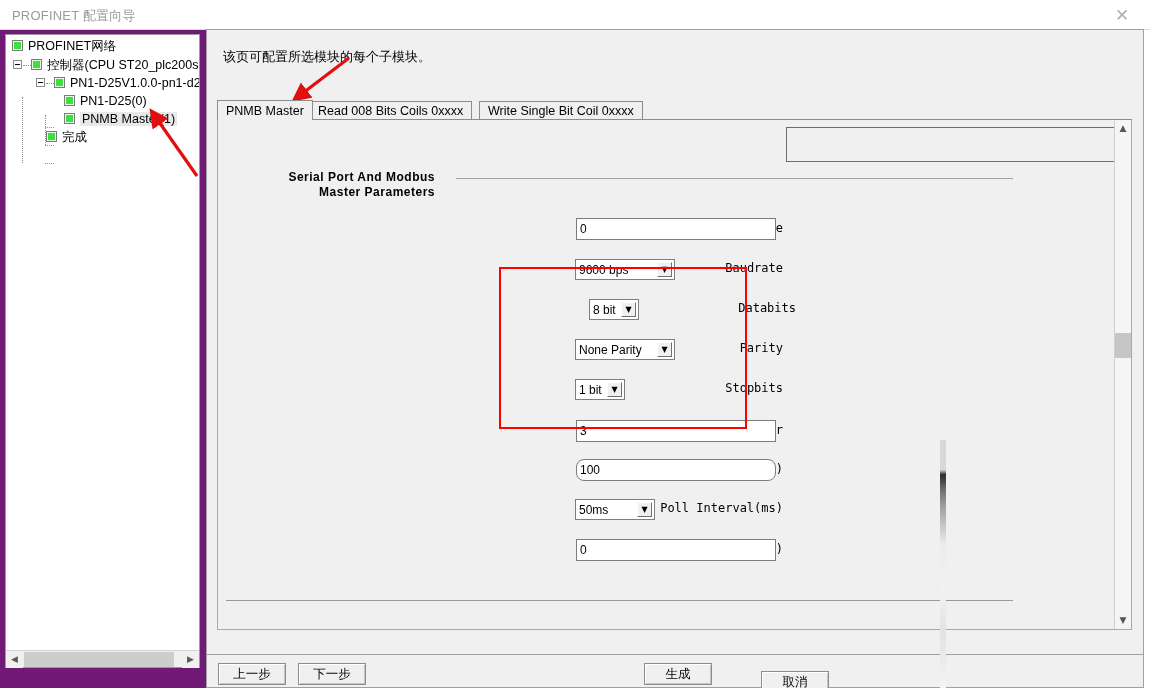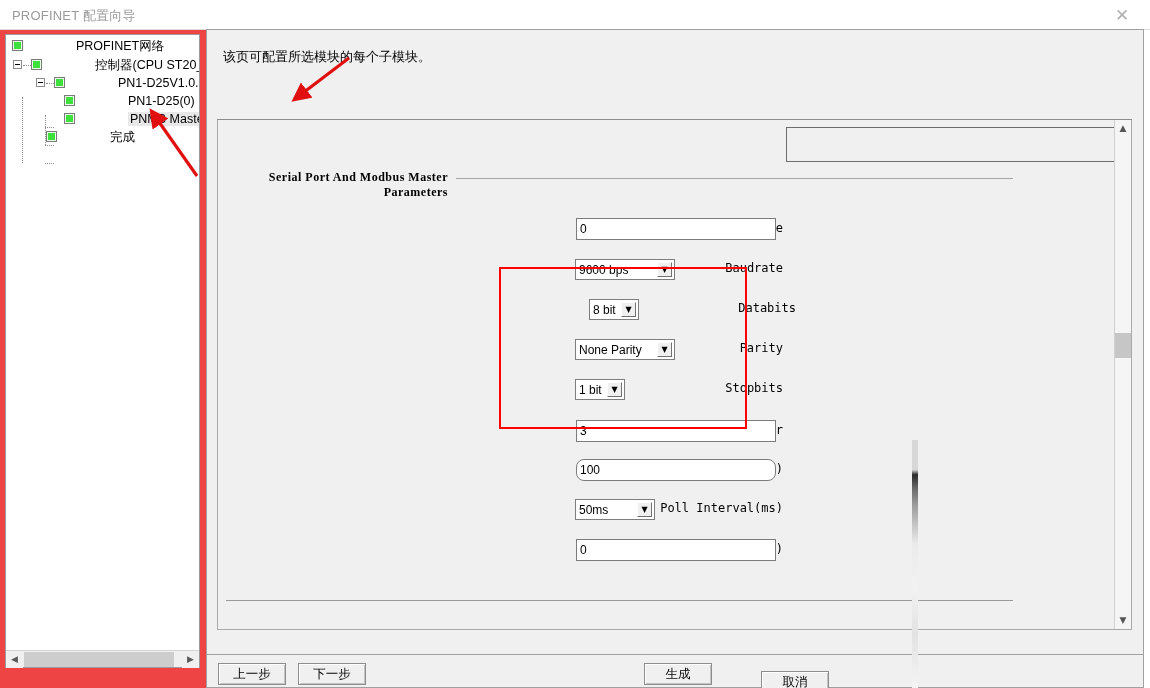--- a/index.html
+++ b/index.html
@@ -4,38 +4,38 @@
 <style>
   html,body{margin:0;padding:0;}
   body{
     width:1150px;height:688px;position:relative;overflow:hidden;
     background:#ffffff;
     font-family:"Liberation Sans","DejaVu Sans",sans-serif;
     font-size:12px;color:#000;
     -webkit-font-smoothing:none;
   }
   
-  #window{position:absolute;left:0;top:0;width:918px;height:688px;background:#ef4444;}
+  #window{position:absolute;left:0;top:0;width:918px;height:688px;background:#701a75;padding-left:28px;}
   #titlebar{position:absolute;left:0;top:0;width:1150px;height:29px;background:#ffffff;
             border-bottom:1px solid #dcdcdc;}
   #title-text{position:absolute;left:12px;top:7px;font-size:13px;color:#9a9a9a;
               letter-spacing:.2px;white-space:nowrap;}
   #close-btn{position:absolute;right:8px;top:4px;width:40px;height:22px;
              font-size:17px;color:#b0b0b0;text-align:center;line-height:22px;cursor:pointer;
              font-family:"DejaVu Sans",sans-serif;}
 
   
   #tree-panel{position:absolute;left:5px;top:34px;width:195px;height:634px;
               background:#ffffff;border:1px solid #9b9b9b;box-sizing:border-box;}
   #tree-inner{position:absolute;left:0;top:0;right:0;bottom:18px;overflow:hidden;}
   .tnode{position:absolute;height:18px;line-height:18px;white-space:nowrap;font-size:12.5px;}
   .tico{display:inline-block;width:11px;height:11px;background:#3ee03e;
         border:1px solid #7b7b7b;box-sizing:border-box;vertical-align:-1px;margin-right:5px;
         box-shadow:inset 0 0 0 1px #e9fde9;}
-  .tlabel{vertical-align:0px;margin-left:48px;}
+  .tlabel{vertical-align:0px;}
   .tsel{background:#e8e8e8;padding:0 2px;}
   .expander{position:absolute;width:9px;height:9px;border:1px solid #8a8a8a;background:#fff;
             box-sizing:border-box;}
   .expander:before{content:"";position:absolute;left:1px;top:3px;width:5px;height:1px;background:#000;}
   .vline{position:absolute;width:0;border-left:1px dotted #8e8e8e;}
   .hline{position:absolute;height:0;border-top:1px dotted #8e8e8e;}
 
   
   #tree-hscroll{position:absolute;left:0;bottom:0;width:100%;height:17px;background:#f0f0f0;
                 border-top:1px solid #d4d4d4;box-sizing:border-box;}
@@ -64,22 +64,22 @@
               overflow:hidden;}
   #vscroll{position:absolute;right:0;top:0;width:17px;height:100%;background:#f5f5f5;
            border-left:1px solid #d0d0d0;box-sizing:border-box;}
   .vsb-arrow{position:absolute;left:0;width:16px;height:17px;color:#555;font-size:9px;
              text-align:center;line-height:17px;cursor:pointer;font-family:"DejaVu Sans",sans-serif;}
   #vscroll-thumb{position:absolute;left:0;top:213px;width:16px;height:25px;background:#c6c6c6;cursor:pointer;}
 
   
   #topbox{position:absolute;left:568px;top:7px;width:400px;height:35px;
           border:1px solid #6d6d6d;background:#f0f0f0;box-sizing:border-box;}
-  #section-title{position:absolute;left:50px;top:50px;width:180px;
-                 font-family:Liberation Serif, serif;
+  #section-title{position:absolute;left:37px;top:50px;width:180px;
+                 font-family:Liberation Sans, sans-serif;
                  font-size:12px;font-weight:bold;line-height:15px;text-align:right;
                  letter-spacing:.5px;}
   #section-rule{position:absolute;left:238px;top:58px;width:557px;height:0;border-top:1px solid #a4a4a4;}
   #bottom-rule{position:absolute;left:8px;top:480px;width:787px;height:0;border-top:1px solid #9a9a9a;}
 
   .frow{position:absolute;height:24px;}
   .flabel{position:absolute;right:0;top:3px;white-space:nowrap;text-align:right;
           font-family:"DejaVu Sans Mono","Liberation Mono",monospace;font-size:12px;
           letter-spacing:0px;}
   .ftext{position:absolute;height:22px;line-height:20px;background:#fff;
@@ -163,20 +163,25 @@
     <div id="tree-hscroll">
       <div class="sb-arrow" style="left:0;top:0;">◀</div>
       <div id="tree-thumb"></div>
       <div class="sb-arrow" style="right:0;top:0;">▶</div>
     </div>
   </div>
 
   <div id="content-panel">
     <div id="hint-text">该页可配置所选模块的每个子模块。</div>
 
+    <div id="tabstrip">
+      <div class="tab active" style="left:0;">PNMB Master</div>
+      <div class="tab" style="left:92px;">Read 008 Bits Coils 0xxxx</div>
+      <div class="tab" style="left:262px;">Write Single Bit Coil 0xxxx</div>
+    </div>
     <div id="tab-underline"></div>
 
     <div id="scrollbody">
 
       <div id="topbox"></div>
 
       <div id="section-title">Serial Port And Modbus Master Parameters</div>
       <div id="section-rule"></div>
 
       <div class="frow" style="left:0;top:98px;width:770px;">

